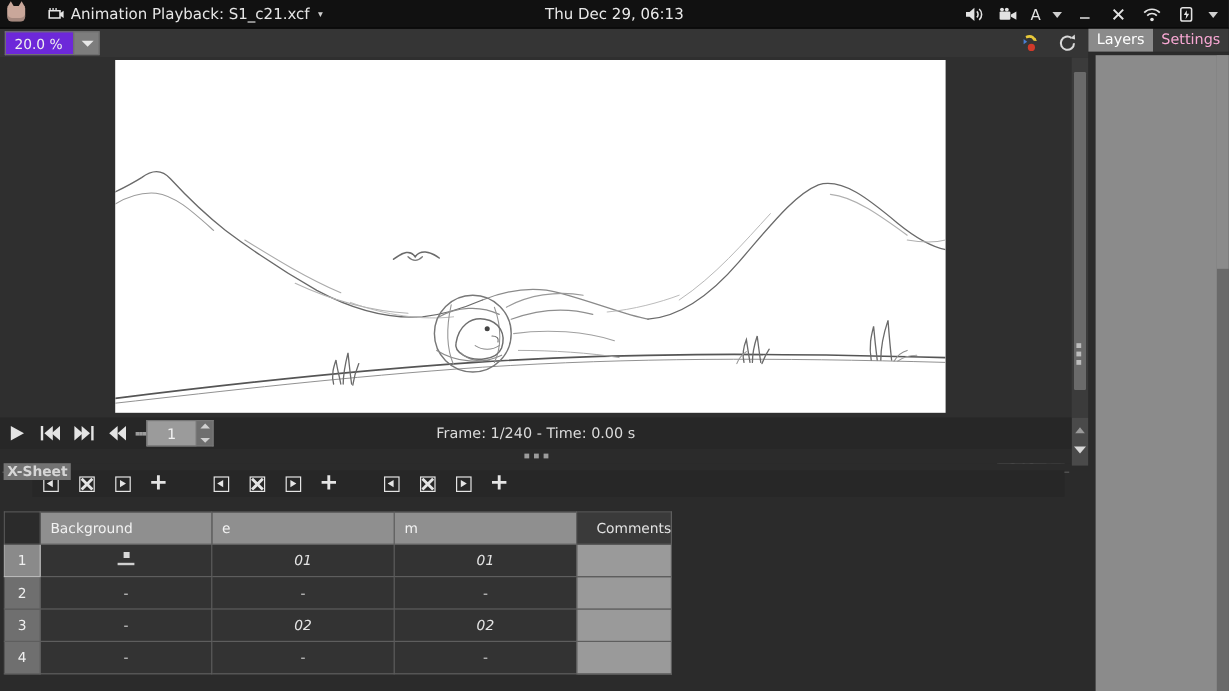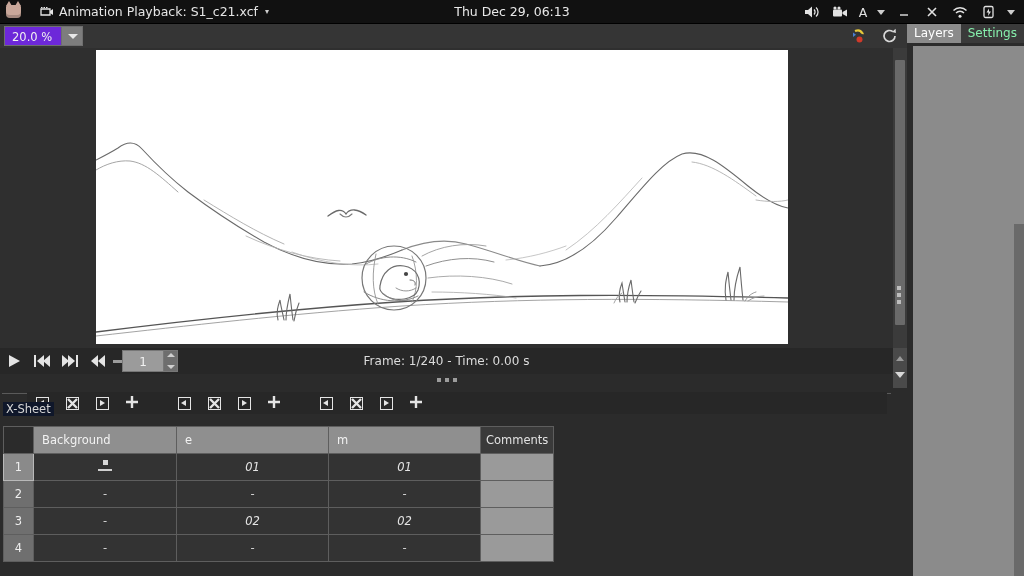--- a/index.html
+++ b/index.html
@@ -126,22 +126,22 @@
     position:absolute; left:0; top:374px; width:893px; height:12px; background:#2b2b2b;
     display:flex; align-items:center; justify-content:center;
   }
   .hsplit i{ display:block; width:4px;height:4px;background:#9c9c9c;margin:0 2px;}
 
   
   .xsheet {
     position:absolute; left:0; top:386px; width:893px; height:190px; background:#2b2b2b;
   }
   .xs-legend{
-    position:absolute; left:3px; top:16px; font-size:11.5px; color:#d6d6d6;
-    background:#0f172a; padding:0 3px; z-index:3;
+    position:absolute; left:3px; top:0px; font-size:11.5px; color:#d6d6d6;
+    background:#737373; padding:0 3px; z-index:3;font-weight:bold;
   }
   .xs-frame{
     position:absolute; left:2px; top:7px; right:2px; bottom:2px;
     border-top:1px solid #5a5a5a;
   }
   .xs-toolbar{
     position:absolute; left:27px; top:392px; width:860px; height:22px;
     background:#272727; display:flex; align-items:center;
   }
   .tb-grp{ display:flex; align-items:center; }
@@ -154,21 +154,21 @@
 
   .xs-table{
     position:absolute; left:3px; top:426px; width:884px; height:150px; overflow:hidden;
   }
   table.sheet{ border-collapse:collapse; table-layout:fixed; }
   table.sheet th, table.sheet td{
     border:1px solid #5e5e5e; font-weight:normal; font-size:11.5px; height:27px;
   }
   th.h-num{ width:30px; background:#2b2b2b; border:none;}
   th.h-col{ background:#8f8f8f; color:#f2f2f2; text-align:left; padding-left:8px;}
-  th.h-comments{ background:#3a3a3a; color:#e2e2e2; text-align:left; padding-left:5px; width:73px;}
+  th.h-comments{ background:#3a3a3a; color:#e2e2e2; text-align:left; padding-left:16px; width:73px;}
   td.c-num{
     width:30px; background:#6f6f6f; color:#efefef; text-align:center;
     border:1px solid #5e5e5e;
   }
   td.c-num.sel{ background:#8a8a8a; border:1px solid #b9b9b9;}
   td.c-val{ background:#333333; color:#e4e4e4; text-align:center; font-style:italic;}
   td.c-dash{ background:#333333; color:#cfcfcf; text-align:center;}
   td.c-comment{ background:#9a9a9a; }
   .curcell{ display:inline-block; position:relative; width:14px;}
   .curcell .dot{display:block;width:5px;height:5px;background:#d8d8d8;margin:0 auto;}
@@ -176,21 +176,21 @@
   .xs-vscroll{
     position:absolute; right:3px; top:390px; width:14px; height:186px; background:#3b3b3b;
   }
   .xs-vscroll .thumb{position:absolute;left:2px;top:2px;width:10px;height:32px;background:#6a6a6a;}
 
   
   .dock{
     position:absolute; left:907px; top:24px; width:117px; height:552px; background:#2b2b2b;
   }
   .dock-tabs{ display:flex; height:20px; background:#2b2b2b; align-items:flex-start;}
-  .dtab{ padding:2px 7px 3px 7px; font-size:12px; color:#86efac; }
+  .dtab{ padding:2px 7px 3px 7px; font-size:12px; color:#f9a8d4; }
   .dtab.active{ background:#8b8b8b; color:#fff;}
   .dtab.inactive{ background:#3a3a3a; }
   .dock-body{
     position:absolute; left:6px; top:22px; width:111px; bottom:0px; background:#8b8b8b;
   }
   .layer-list{ padding-top:4px; }
   .layer-item{ height:19px; line-height:19px; padding-left:16px; color:#ffffff; font-size:12px;}
   .dock-scroll{
     position:absolute; right:0px; top:0; width:10px; bottom:0; background:#6a6a6a;
   }

